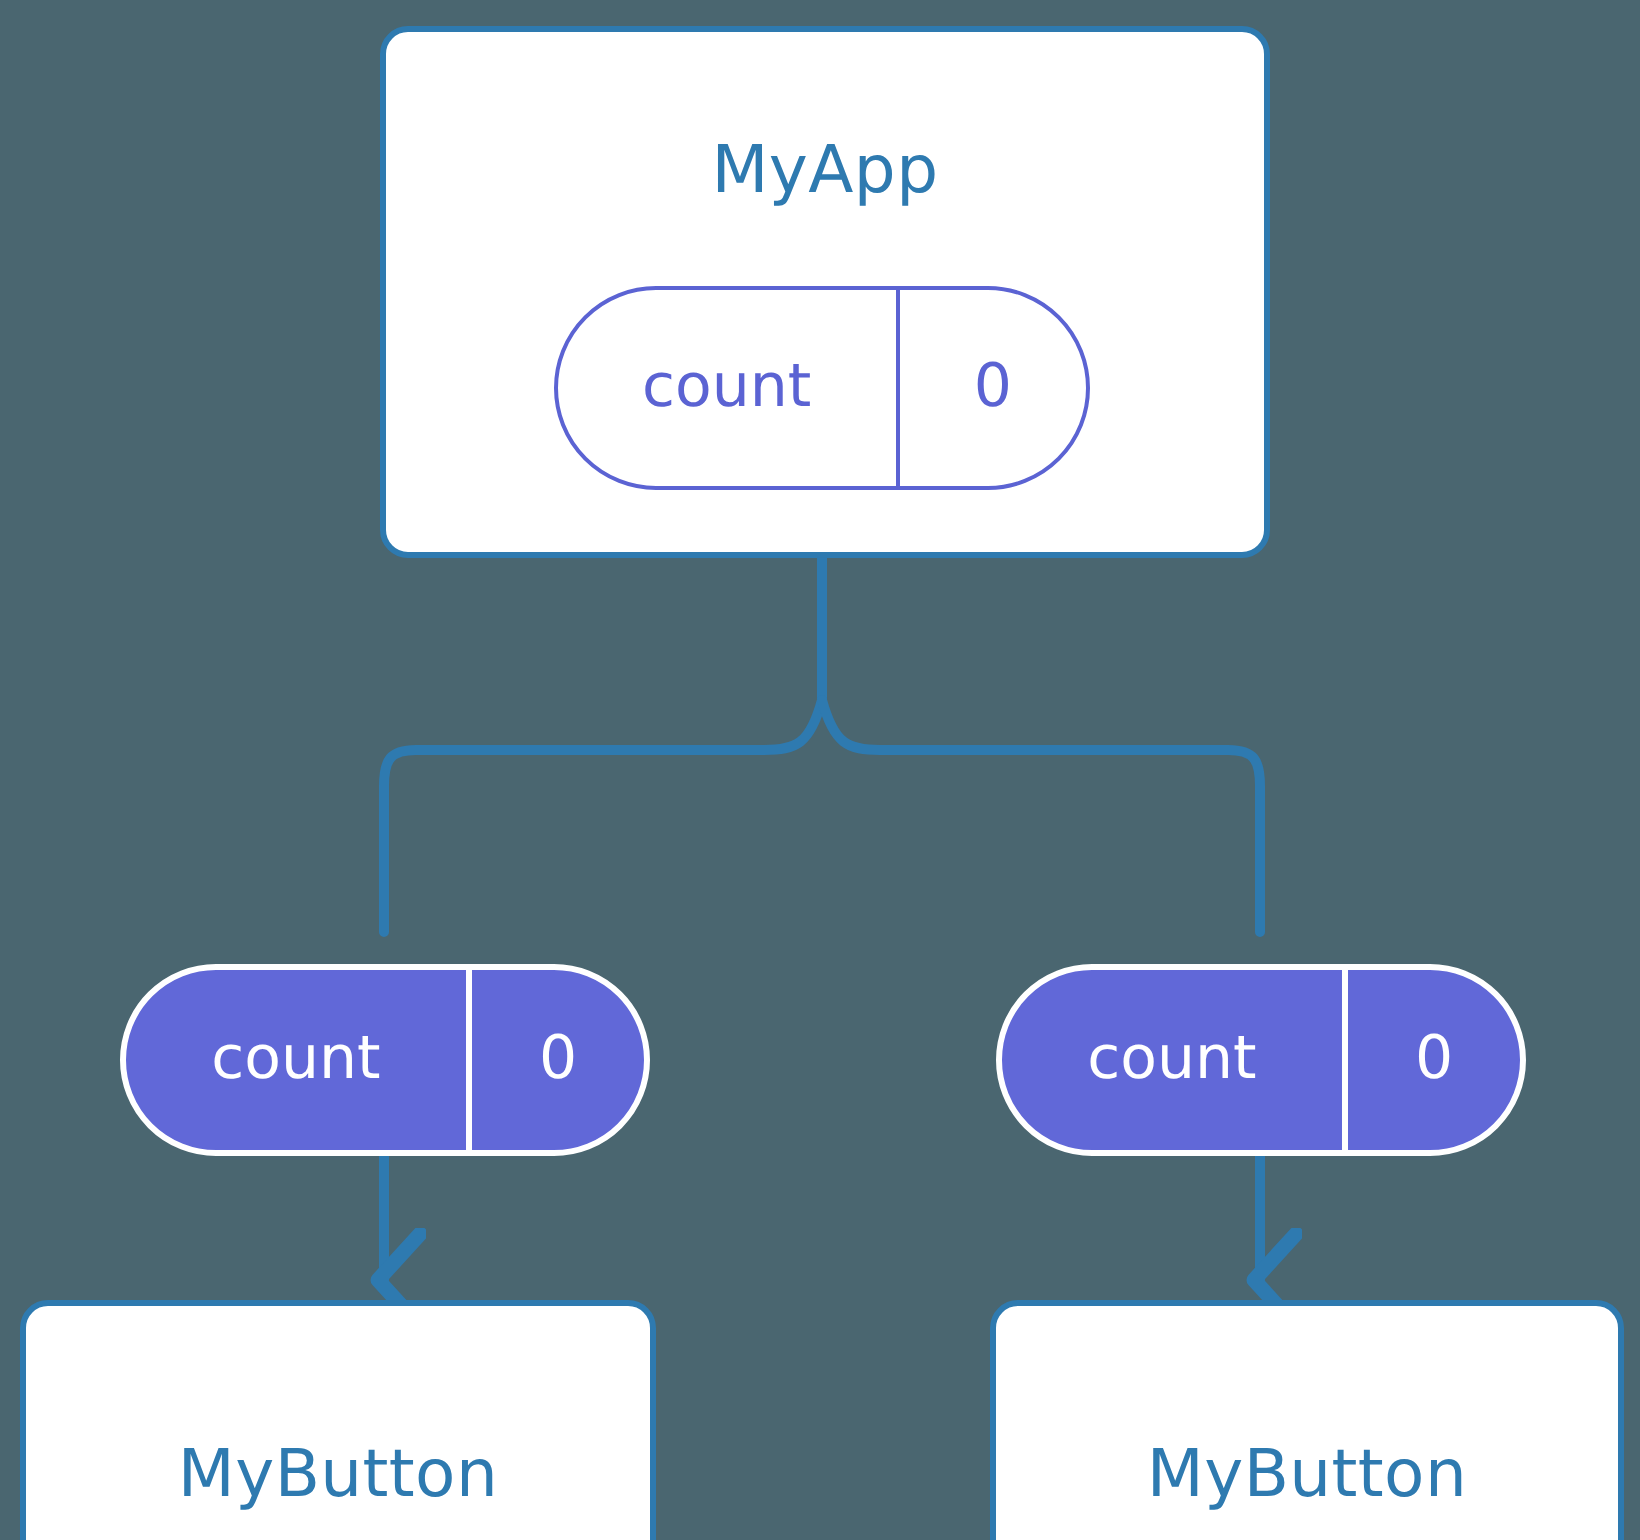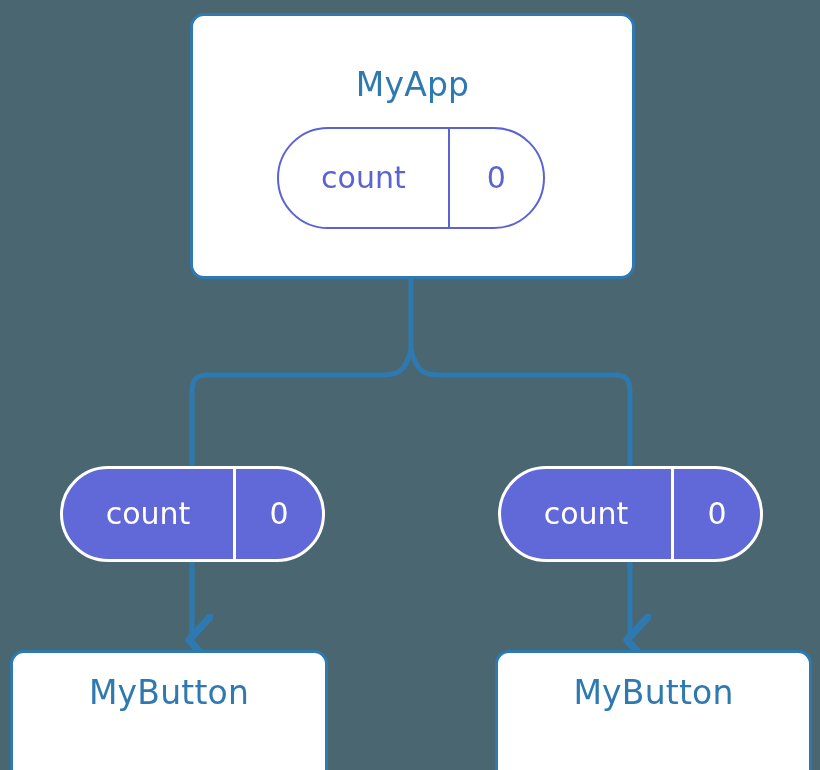--- a/index.html
+++ b/index.html
@@ -54,31 +54,32 @@
   }
 
   
   .button-box {
     height: 136px;
     z-index: 3;
   }
   #button-box-left  { left: 10px;  top: 650px; width: 318px; }
   #button-box-right { left: 495px; top: 650px; width: 317px; }
   .button-box .comp-title {
-    margin-top: 20px;
+    margin-top: 64px;
   }
 
   
   .pill {
     position: absolute;
     display: flex;
     align-items: stretch;
     box-sizing: border-box;
     border-radius: 999px;
     overflow: hidden;
+    margin-top: 16px;
   }
   .pill .pill-key,
   .pill .pill-val {
     display: flex;
     align-items: center;
     justify-content: center;
     box-sizing: border-box;
     font-size: 30px;
     line-height: 1;
   }

